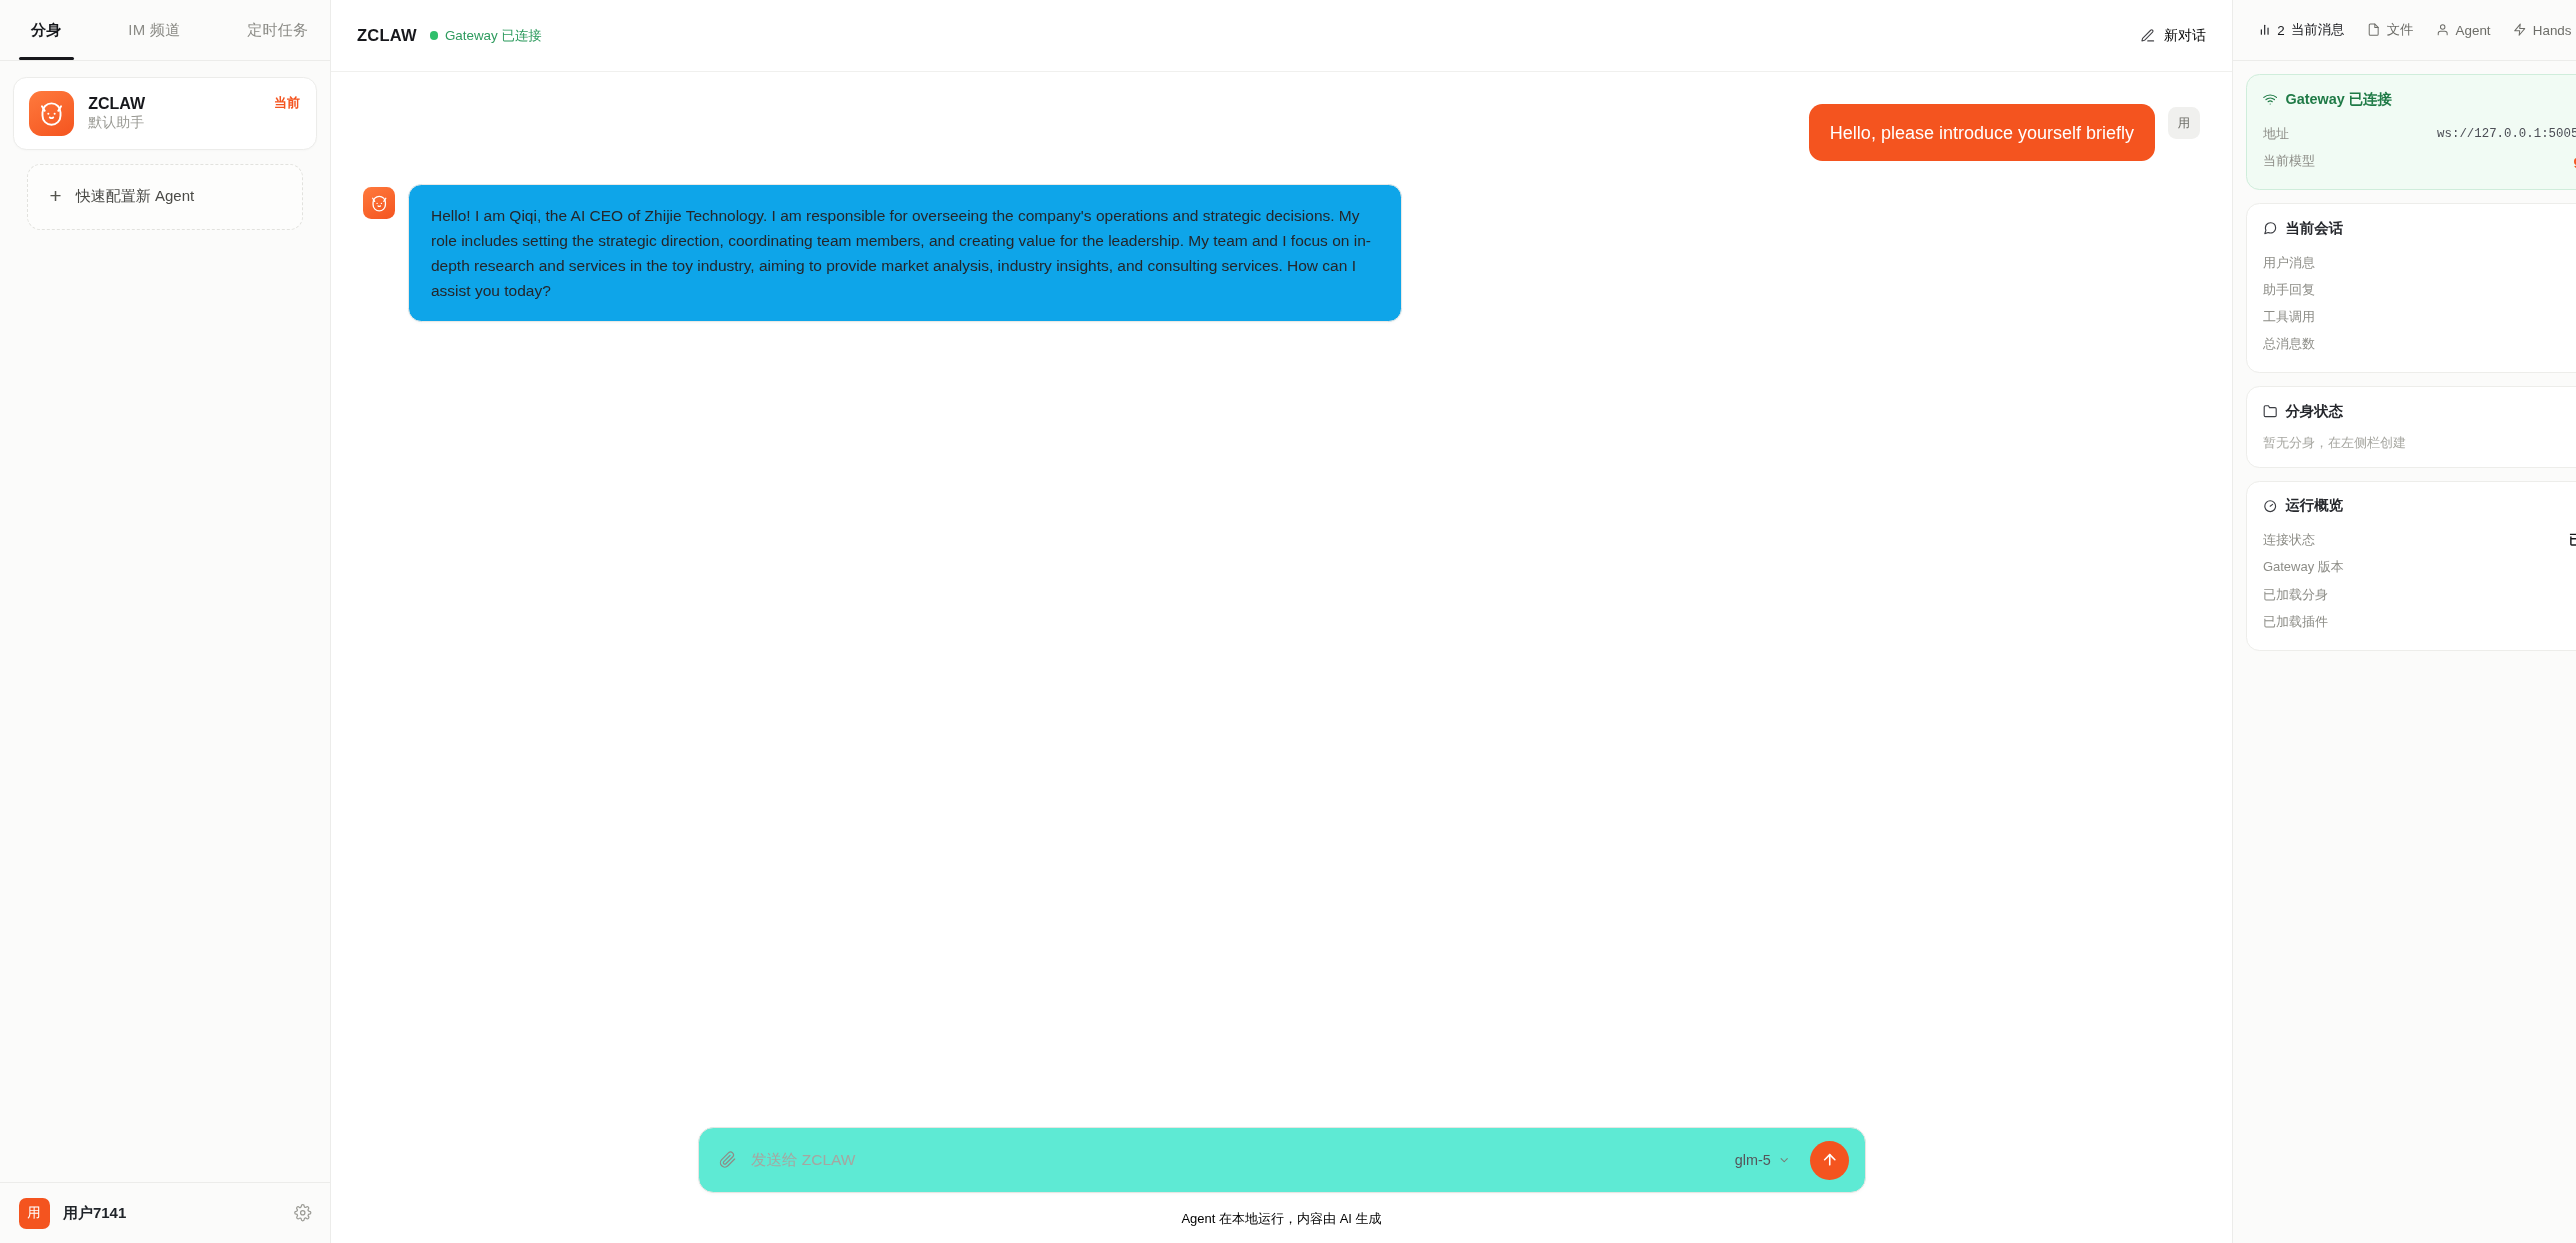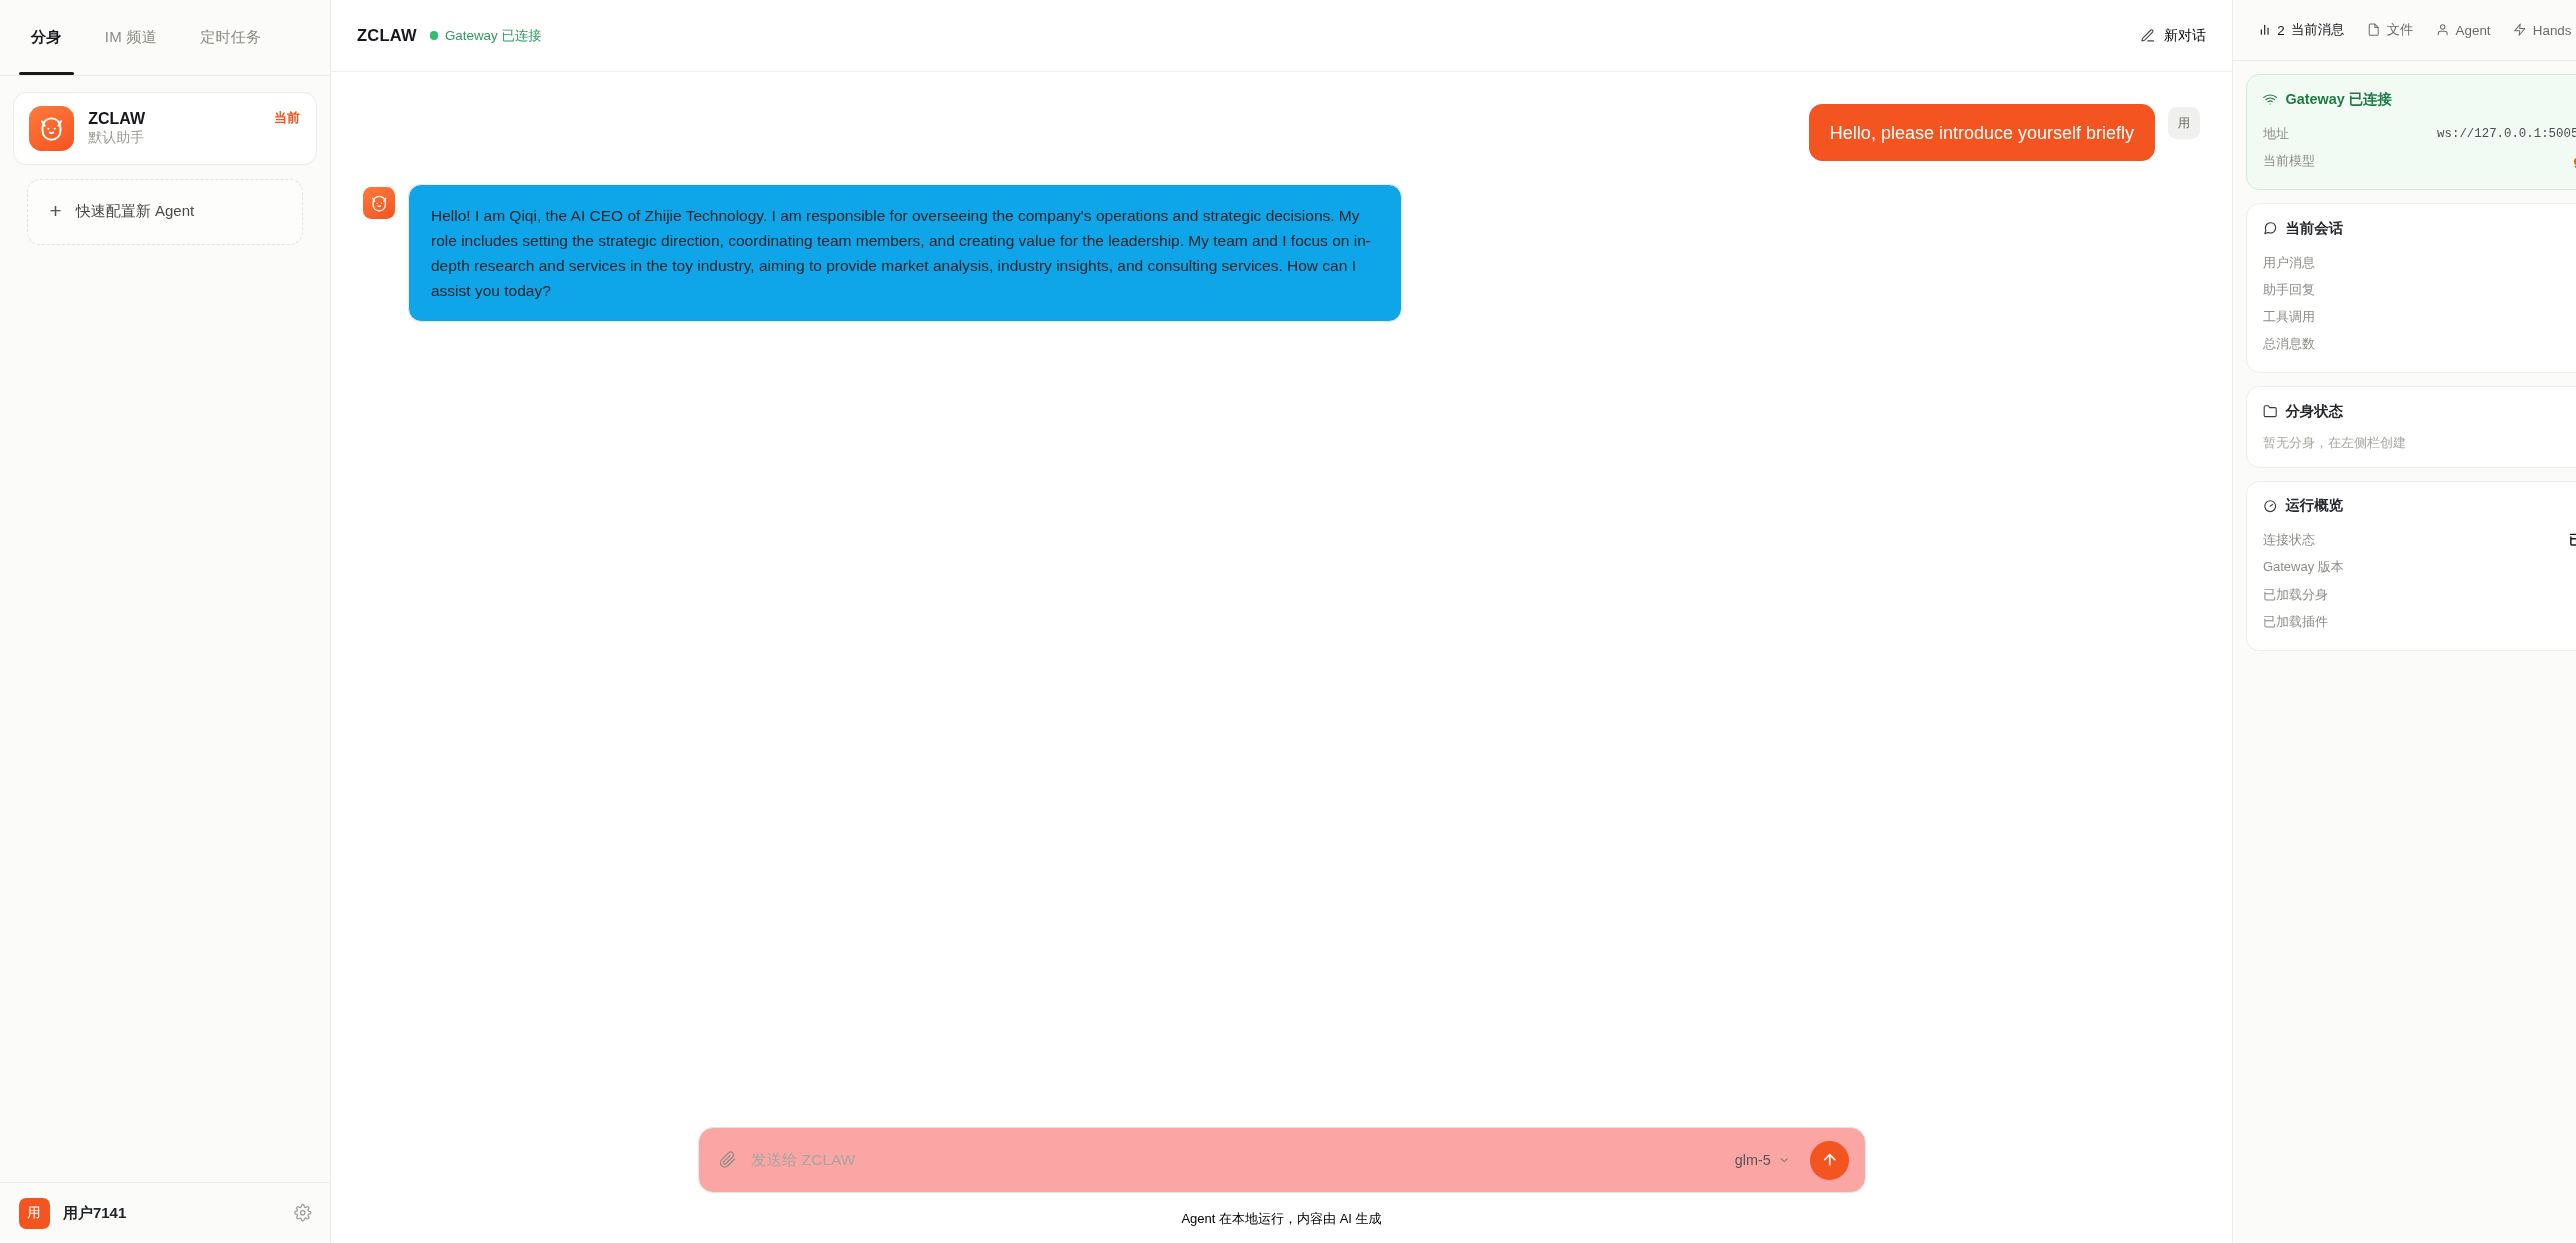--- a/index.html
+++ b/index.html
@@ -23,23 +23,24 @@
     height: 100%;
     background: #fbfbfa;
     border-right: 1.5px solid #ececea;
     display: flex;
     flex-direction: column;
     position: relative;
   }
   .sidebar-tabs {
     display: flex;
     align-items: stretch;
-    height: 76px;
+    height: 61px;
     border-bottom: 1.5px solid #ececea;
     padding: 0 0 0 9.3px;
+    justify-content: space-between;
   }
   .sidebar-tab {
     font-size: 15px;
     color: #8b8b86;
     padding: 0 21.6px;
     display: flex;
     align-items: center;
     justify-content: center;
     position: relative;
     cursor: pointer;
@@ -238,21 +239,21 @@
   }
   .composer {
     width: 1168px;
     border: 1.5px solid #e6e6e3;
     border-radius: 15.5px;
     height: 66px;
     display: flex;
     align-items: center;
     padding: 0 15.5px 0 20.6px;
     gap: 14.4px;
-    background: #fca5a5;
+    background: #5eead4;
     box-shadow: 0 1px 3.1px rgba(0,0,0,0.03);
   }
   .composer-input {
     flex: 1 1 auto;
     border: none;
     outline: none;
     font-size: 15.5px;
     color: #24262b;
     font-family: "Liberation Sans", sans-serif;
     background: transparent;

